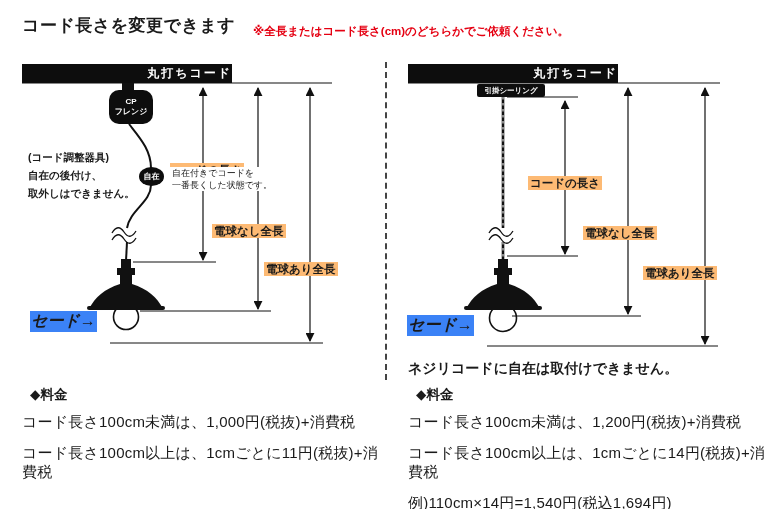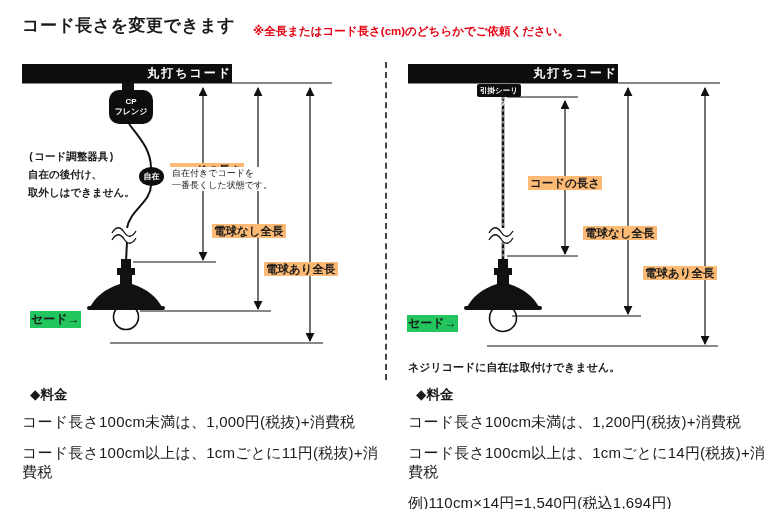--- a/index.html
+++ b/index.html
@@ -9,26 +9,26 @@
   .page-title{left:22px;top:14px;font-size:17px;font-weight:bold;letter-spacing:.5px;}
   .page-note{left:253px;top:24px;font-size:11.5px;font-weight:bold;color:#e50012;}
   .header-bar{width:210px;height:19px;background:#0d0d0d;color:#fff;font-size:12px;
     font-weight:bold;text-align:right;line-height:19px;letter-spacing:2px;top:64px;}
   .divider{left:385px;top:62px;height:318px;width:0;border-left:2px dashed #444;}
   svg.layer{position:absolute;left:0;top:0;}
   .black-chip{background:#0d0d0d;color:#fff;text-align:center;font-weight:bold;}
   .flange{left:109px;top:90px;width:44px;height:34px;border-radius:10px;font-size:8px;
     line-height:10px;padding-top:7px;box-sizing:border-box;white-space:pre-line;}
   .jizai{left:139px;top:167px;width:25px;height:19px;border-radius:50%;font-size:8px;line-height:19px;}
-  .ceiling-chip{left:477px;top:84px;width:44px;height:13px;border-radius:2px;font-size:7.5px;line-height:13px;}
+  .ceiling-chip{left:477px;top:84px;width:68px;height:13px;border-radius:2px;font-size:7.5px;line-height:13px;}
   .dim-label{font-weight:bold;font-size:11.5px;background:#fdba74;padding:0 2px;line-height:14px;}
   .dim-desc{font-size:9px;background:#fff;padding:0 2px;line-height:12px;white-space:pre-line;}
-  .side-note{font-weight:bold;font-size:10.5px;line-height:18px;white-space:pre-line;font-family:Liberation Mono, monospace;}
-  .shade-label{font-weight:bold;font-size:12px;background:#22c55e;padding:0 1px;}
-  .attach-note{font-weight:bold;font-size:11px;}
+  .side-note{font-weight:bold;font-size:10.5px;line-height:18px;white-space:pre-line;}
+  .shade-label{font-weight:bold;font-size:16px;background:#3b82f6;padding:0 1px;font-style:italic;}
+  .attach-note{font-weight:bold;font-size:14px;}
   .pricing{width:360px;}
   .pricing-title{font-size:13.5px;font-weight:bold;margin-bottom:9px;margin-left:8px;}
   .pricing-line{font-size:15px;margin-bottom:12px;letter-spacing:.2px;}
 </style>
 </head>
 <body>
 
 <div class="canvas">
 
   <svg class="layer" width="770" height="509" viewBox="0 0 770 509">

